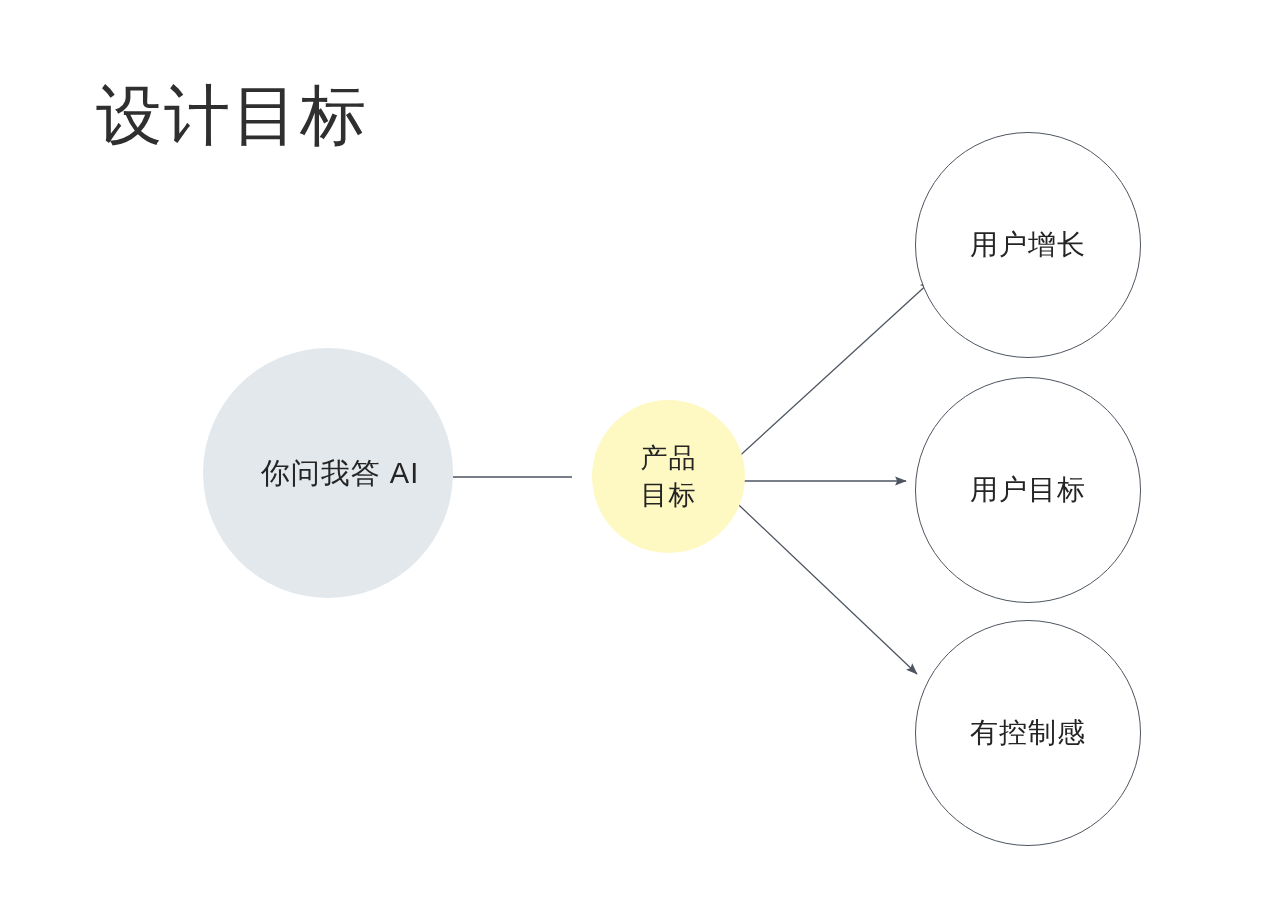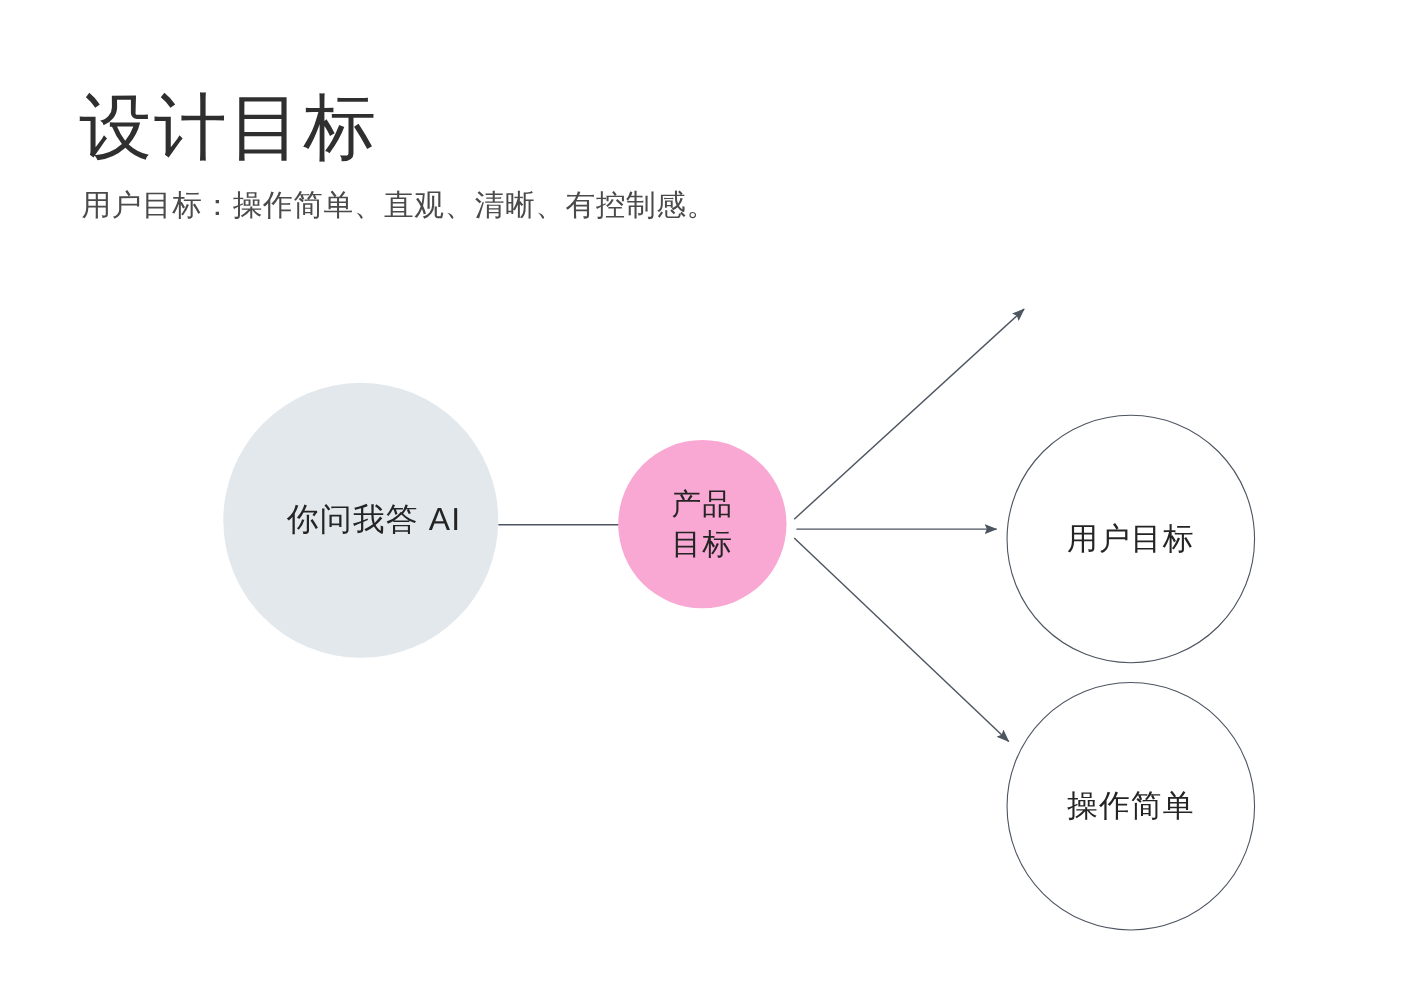--- a/index.html
+++ b/index.html
@@ -15,21 +15,21 @@
     position: relative;
     width: 1280px;
     height: 910px;
     background: #ffffff;
     overflow: hidden;
   }
 
   
   .header {
     position: absolute;
-    left: 72px;
+    left: 96px;
     top: 82px;
     width: 800px;
   }
   .page-title {
     font-size: 66px;
     line-height: 1.0;
     font-weight: 400;
     color: #2f2f2f;
     letter-spacing: 2px;
     margin: 0;
@@ -83,25 +83,25 @@
     left: 203px;
     top: 348px;
     width: 250px;
     height: 250px;
     background: #e3e8ec;
   }
   .node-source .node-label { font-size: 29px; margin-left: 24px; }
 
   
   .node-hub {
-    left: 562px;
+    left: 592px;
     top: 400px;
     width: 153px;
     height: 153px;
-    background: #f9a8d4;
+    background: #fef9c3;
   }
   .node-hub .node-label { font-size: 27px; line-height: 1.35; }
 
   
   .node-outcome {
     width: 226px;
     height: 226px;
     background: #ffffff;
     border: 1.3px solid #4d5560;
   }
@@ -111,21 +111,20 @@
   .node-outcome-1 { left: 915px; top: 377px; }
   .node-outcome-2 { left: 915px; top: 620px; }
 </style>
 </head>
 <body>
 
 <div id="canvas">
 
   <div class="header">
     <div class="page-title">设计目标</div>
-    <div class="page-subtitle">用户目标：操作简单、直观、清晰、有控制感。</div>
   </div>
 
   <div class="diagram">
 
     <svg class="edge-layer" viewBox="0 0 1280 910">
       <defs>
         <marker id="arrowhead" markerWidth="9" markerHeight="7" refX="8.4" refY="3.5" orient="auto" markerUnits="strokeWidth">
           <path d="M0,0 L9,3.5 L0,7 L1.6,3.5 Z" fill="#4d5560"></path>
         </marker>
       </defs>
@@ -141,23 +140,26 @@
 
     <div class="node node-source">
       <span class="node-label">你问我答 AI</span>
     </div>
 
     <div class="node node-hub">
       <span class="node-label">产品
 目标</span>
     </div>
 
+    <div class="node node-outcome node-outcome-0">
+      <span class="node-label">用户增长</span>
+    </div>
 
     <div class="node node-outcome node-outcome-1">
       <span class="node-label">用户目标</span>
     </div>
 
     <div class="node node-outcome node-outcome-2">
-      <span class="node-label">操作简单</span>
+      <span class="node-label">有控制感</span>
     </div>
 
   </div>
 </div>
 
 </body></html>

